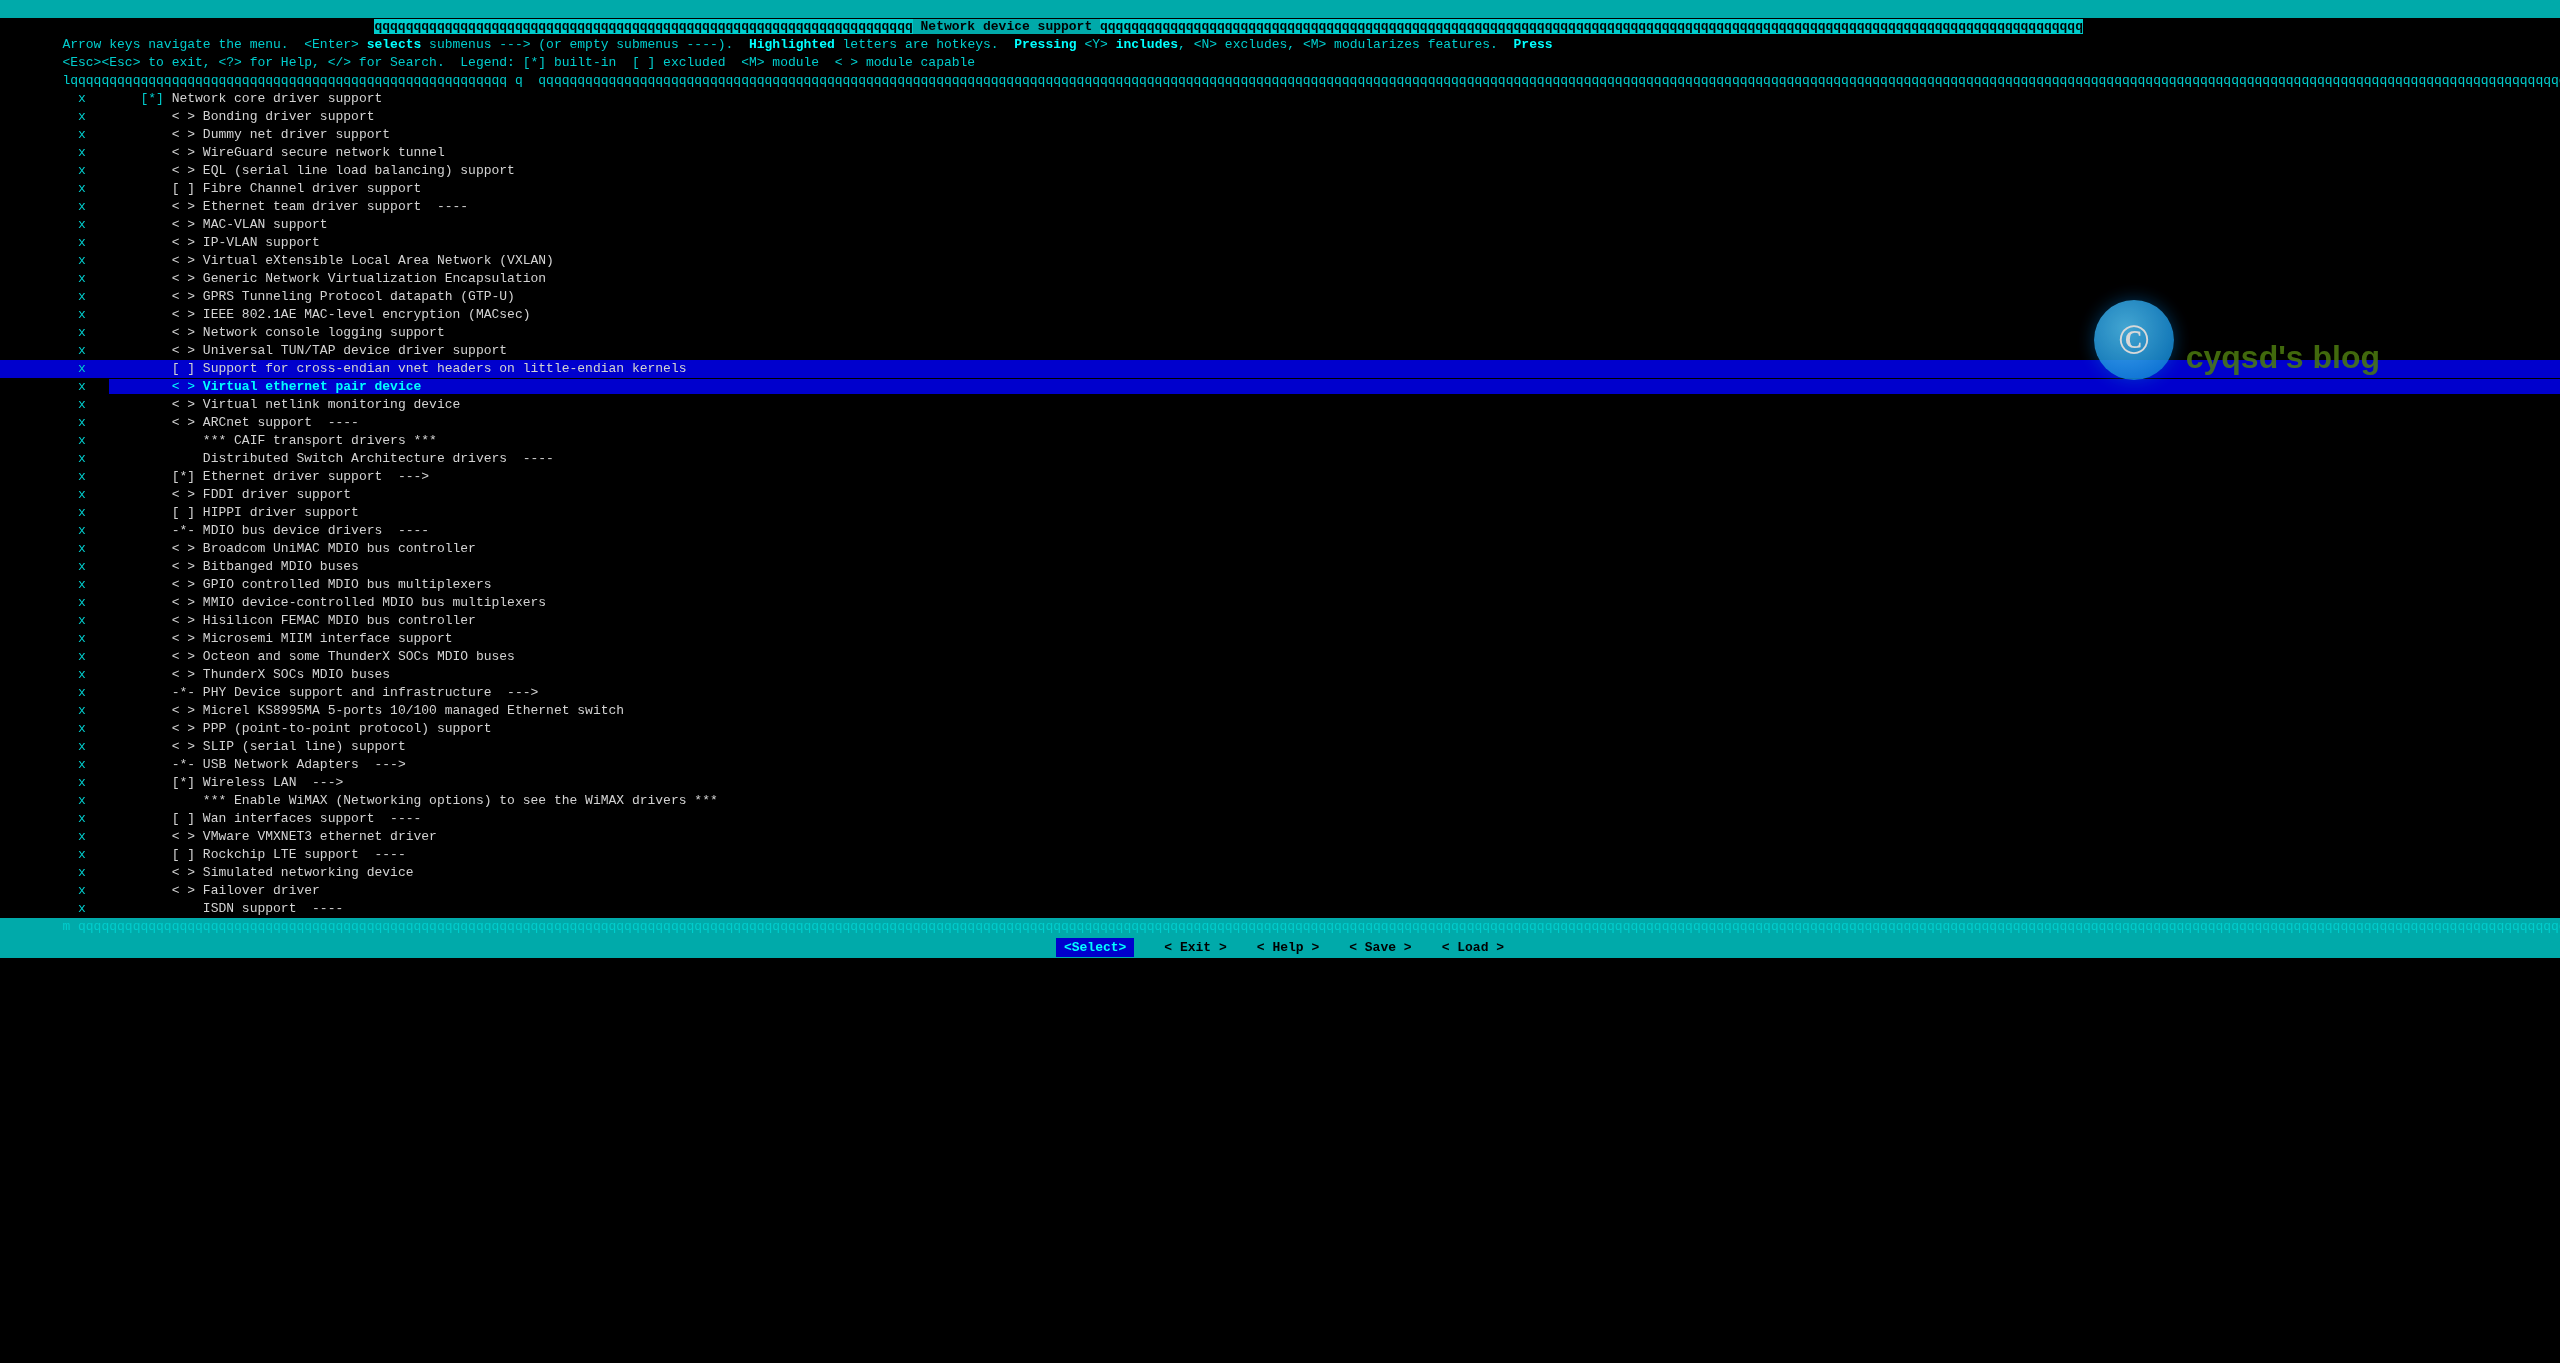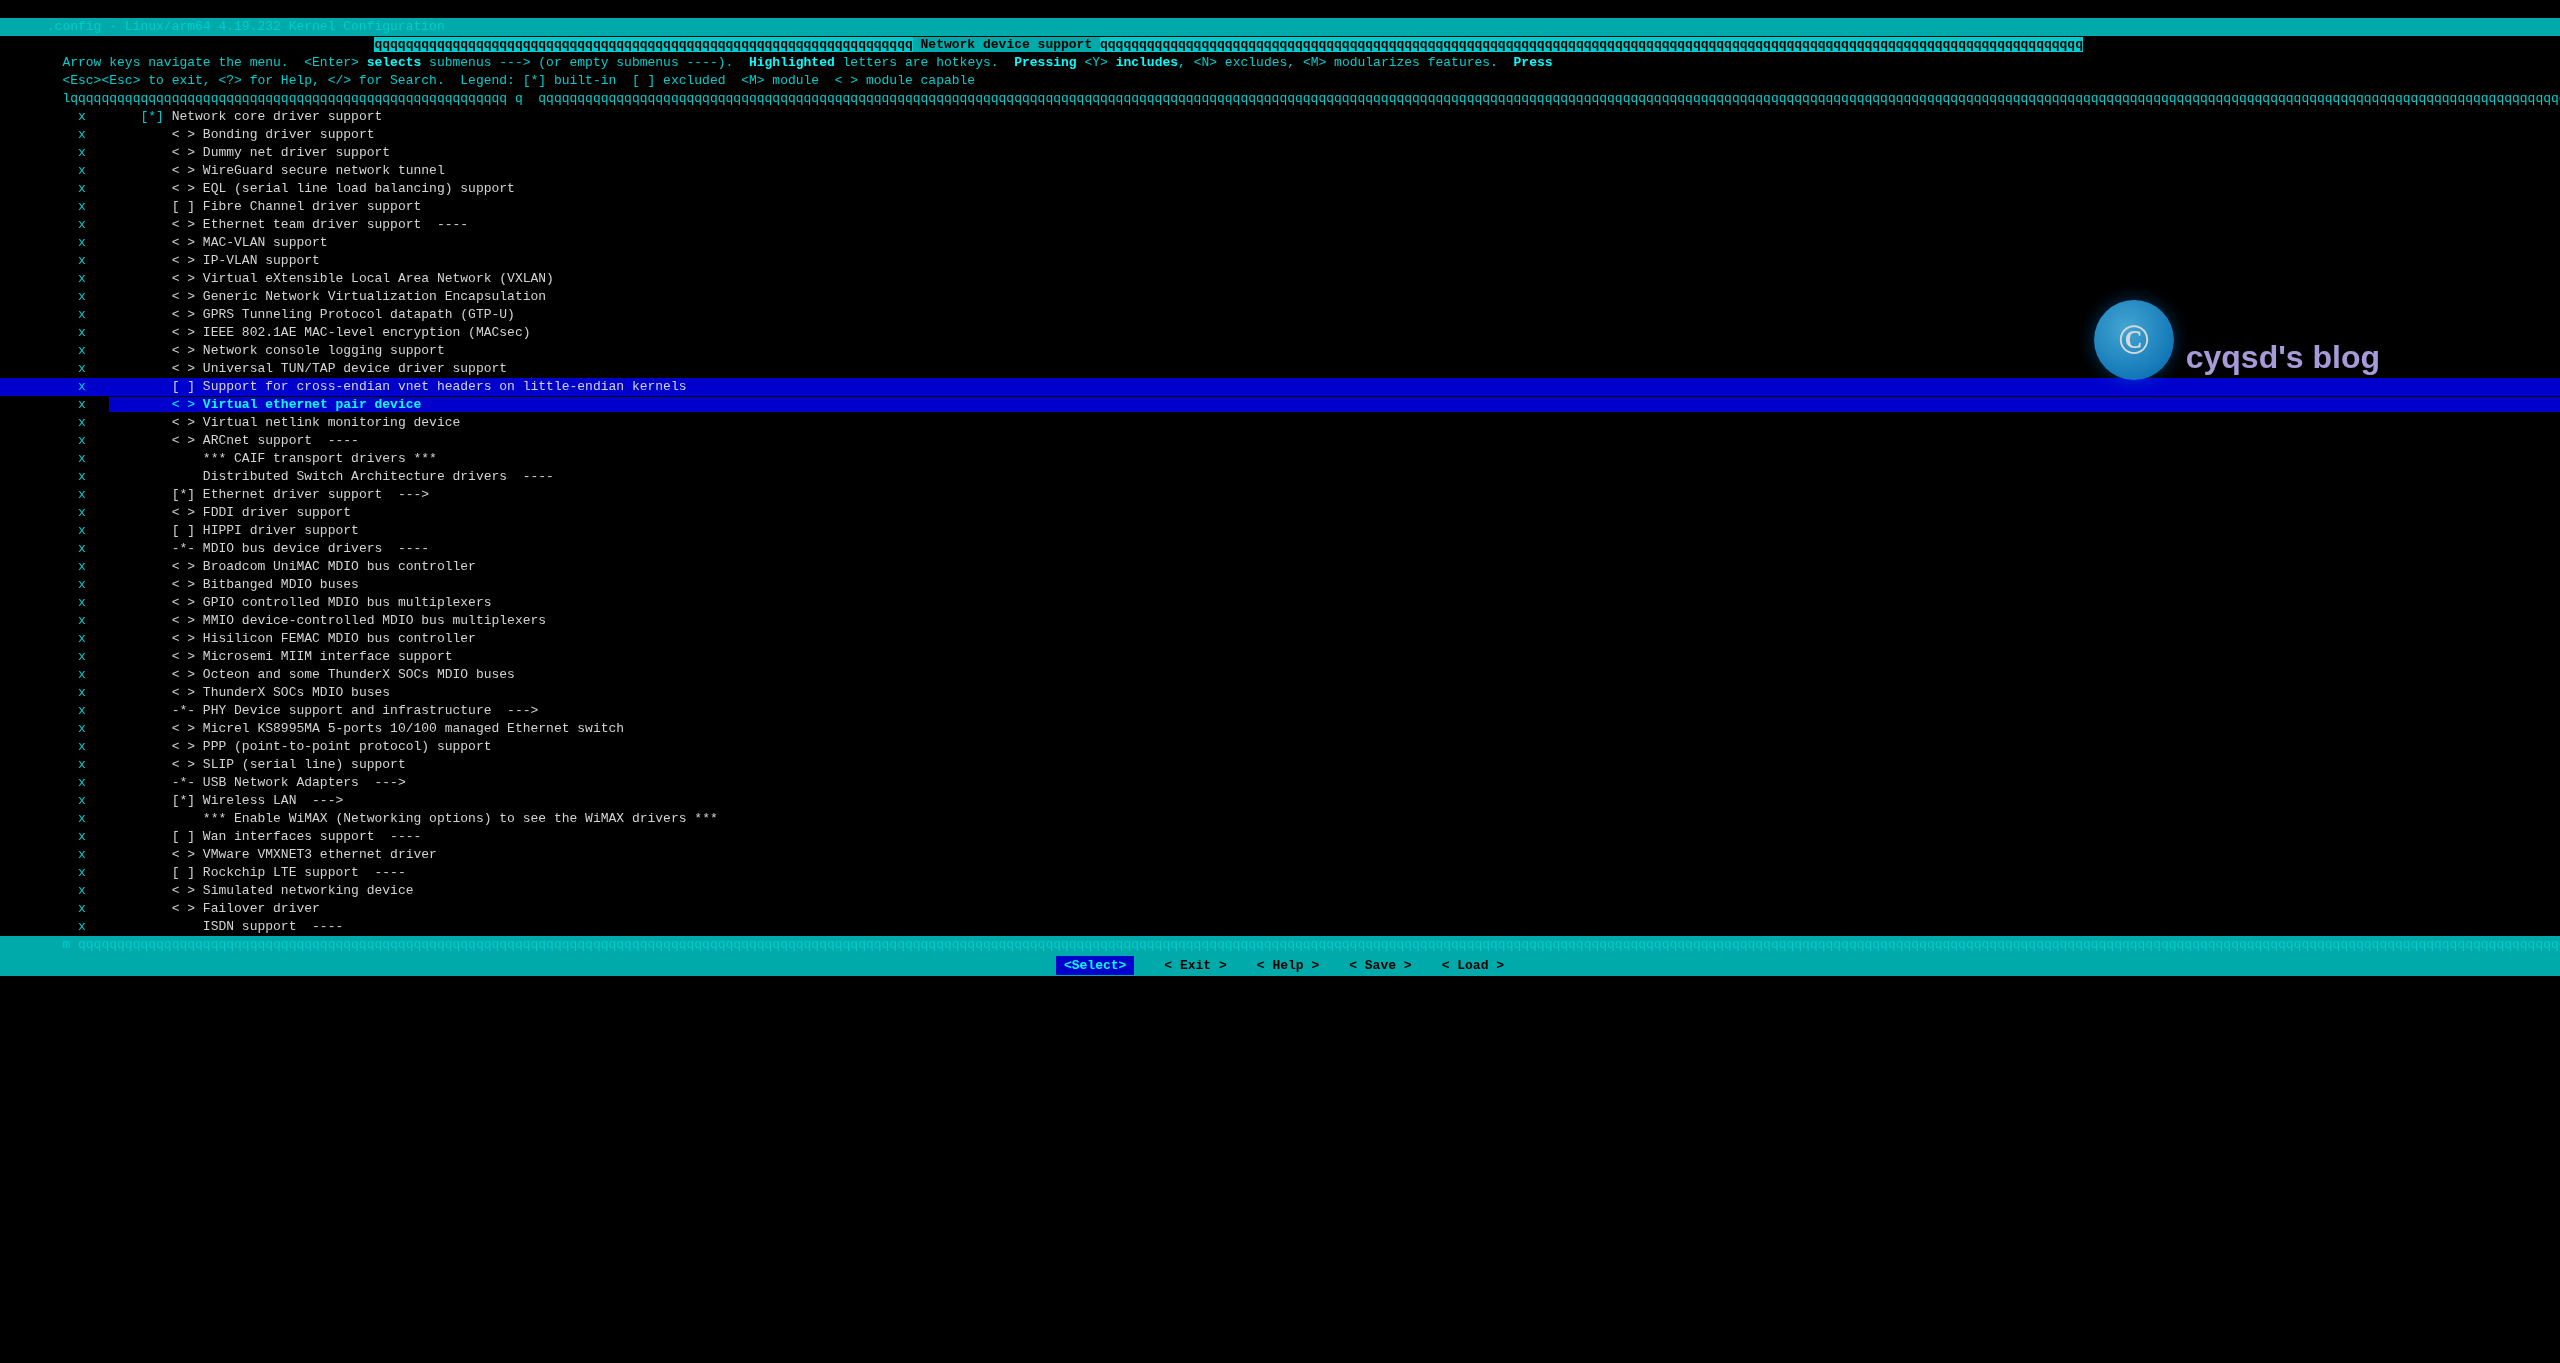--- a/index.html
+++ b/index.html
@@ -100,38 +100,35 @@
       font-size: 42px;
       font-weight: bold;
       color: #fff;
       font-family: Georgia, serif;
       box-shadow: 0 0 18px #0077cc88;
     }
     .watermark-text {
       font-family: Arial, sans-serif;
       font-size: 32px;
       font-weight: bold;
-      color: #c4b5fd;
+      color: #4d7c0f;
       margin-top: 35px;
     }
     .lines-container {
       position: relative;
     }
   </style>
 </head>
 <body>
 
 <div class="window">
 
 
   <div class="terminal">
 
-    <div class="term-line c-cyan">
-      <span>.config - Linux/arm64 4.19.232 Kernel Configuration</span>
-    </div>
 
     <div class="term-line" style="background:#00aaaa;color:#000;font-weight:bold;">
       <span>&gt; Device Drivers &gt; Network device support </span><span style="background:#00cdcd;color:#000;font-weight:bold;">qqqqqqqqqqqqqqqqqqqqqqqqqqqqqqqqqqqqqqqqqqqqqqqqqqqqqqqqqqqqqqqqqqqqq</span><span style="background:#00aaaa;color:#000;"> Network device support </span><span style="background:#00cdcd;color:#000;">qqqqqqqqqqqqqqqqqqqqqqqqqqqqqqqqqqqqqqqqqqqqqqqqqqqqqqqqqqqqqqqqqqqqqqqqqqqqqqqqqqqqqqqqqqqqqqqqqqqqqqqqqqqqqqqqqqqqqqqqqqqqqq</span>
     </div>
 
     <div class="term-line c-cyan">
       <span>  Arrow keys navigate the menu.  &lt;Enter&gt; </span><span style="color:#00ffff;font-weight:bold;">selects</span><span> submenus ---&gt; (or empty submenus ----).  </span><span style="color:#00ffff;font-weight:bold;">Highlighted</span><span> letters are hotkeys.  </span><span style="color:#00ffff;font-weight:bold;">Pressing</span><span> &lt;Y&gt; </span><span style="color:#00ffff;font-weight:bold;">includes</span><span>, &lt;N&gt; excludes, &lt;M&gt; modularizes features.  </span><span style="color:#00ffff;font-weight:bold;">Press</span>
     </div>
     <div class="term-line c-cyan">
       <span>  &lt;Esc&gt;&lt;Esc&gt; to exit, &lt;?&gt; for Help, &lt;/&gt; for Search.  Legend: [*] built-in  [ ] excluded  &lt;M&gt; module  &lt; &gt; module capable</span>

